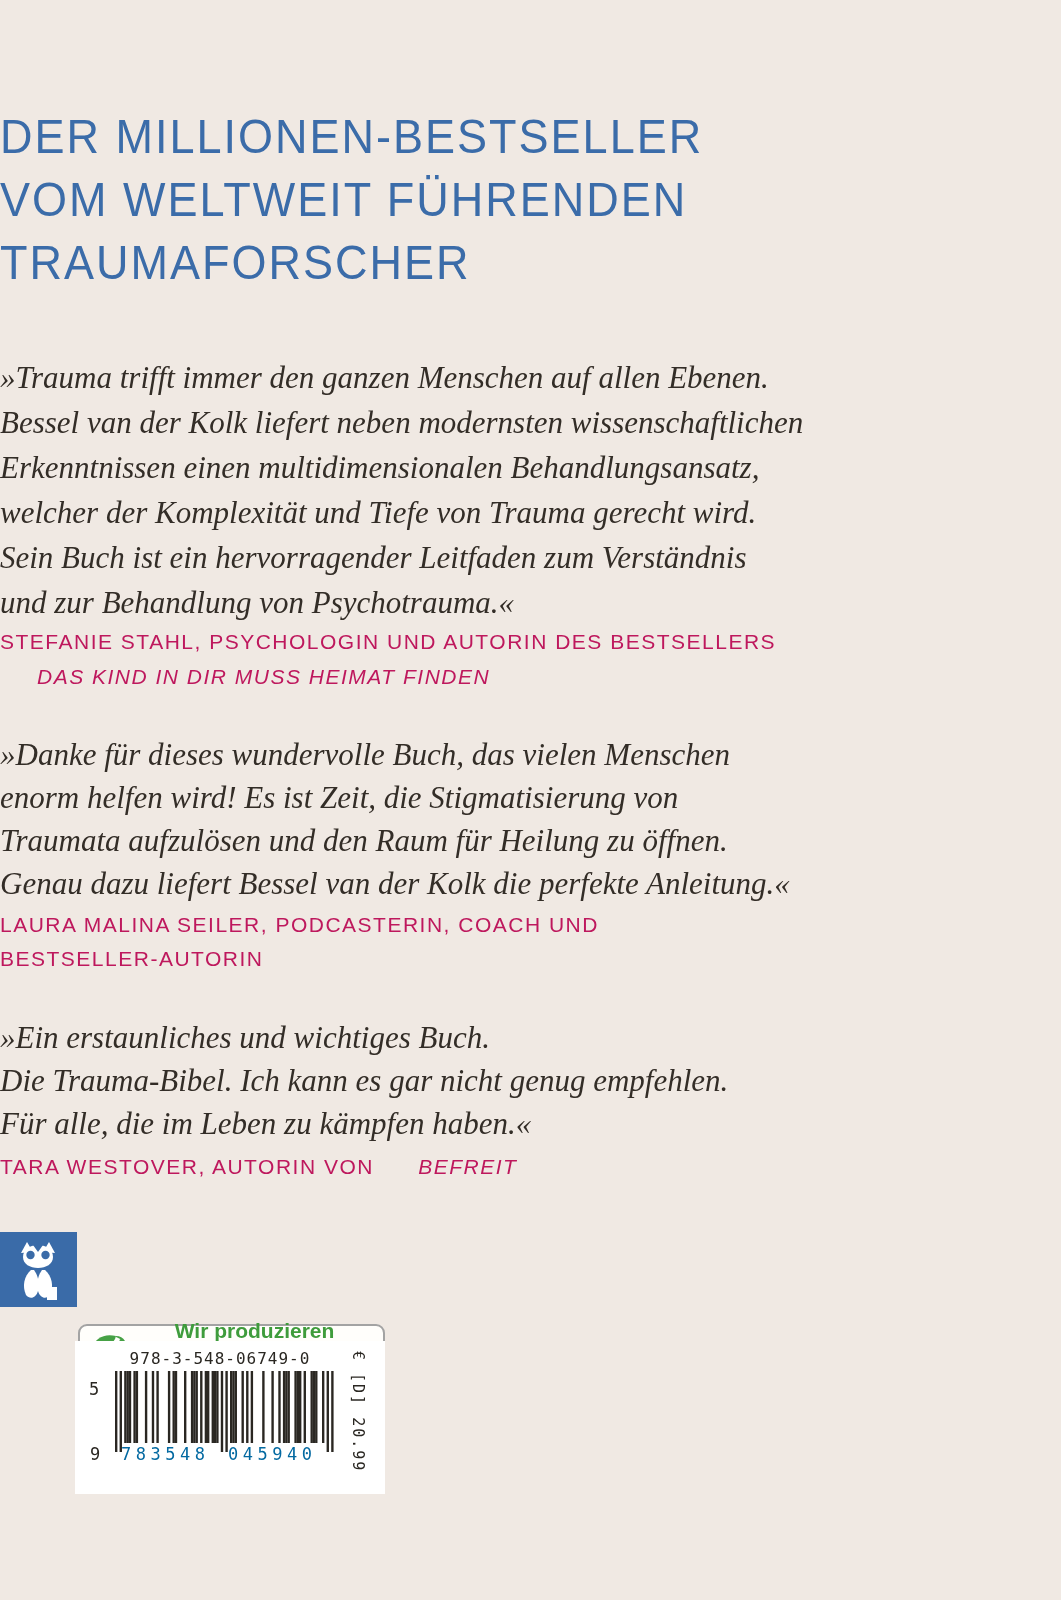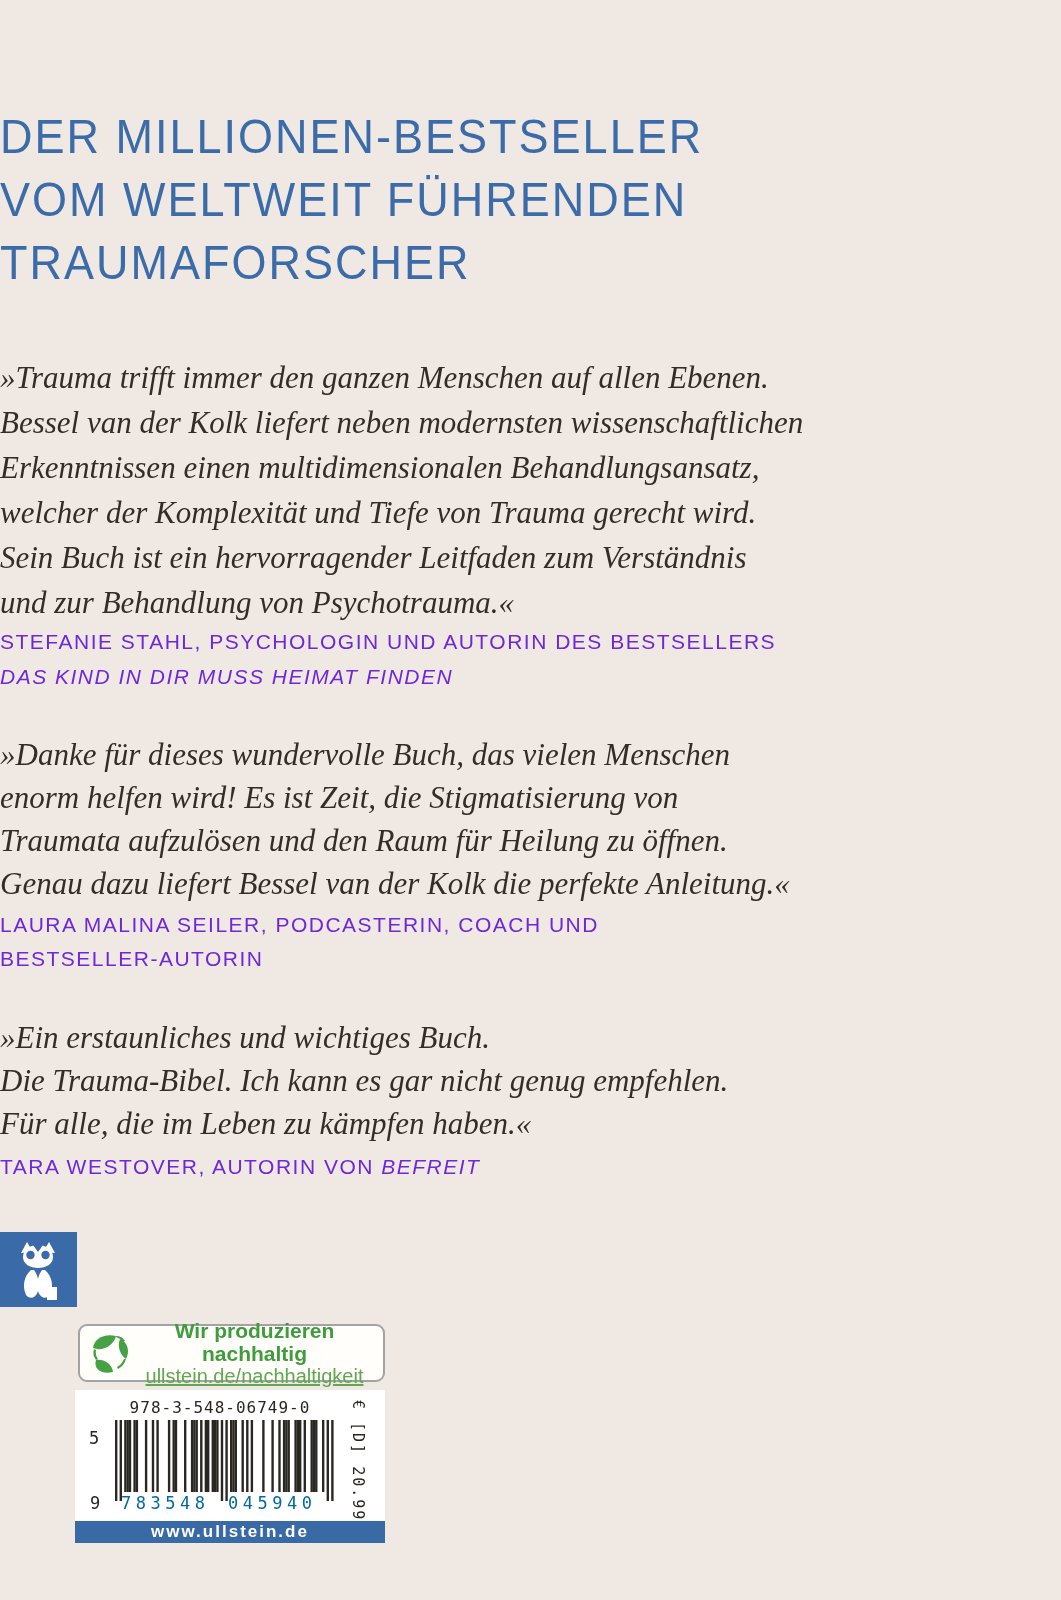--- a/index.html
+++ b/index.html
@@ -27,43 +27,43 @@
   .headline div{transform:scaleY(1.06);}
 
   
   .quote{font-family:"Liberation Serif", serif;font-style:italic;
     color:var(--ink);font-size:31px;}
   .q1{top:355px;line-height:45px;}
   .q2{top:733px;line-height:43px;}
   .q3{top:1016px;line-height:43px;}
 
   
-  .attr{color:#6d28d9;font-size:21px;letter-spacing:1.5px;font-weight:400;}
+  .attr{color:#be185d;font-size:21px;letter-spacing:1.5px;font-weight:400;}
   .a1{top:624px;line-height:35px;}
   .a2{top:908px;line-height:34px;}
   .a3{top:1150px;line-height:34px;}
-  .attr .it{font-style:italic;}
+  .attr .it{font-style:italic;padding-left:37px;}
 
   
   .owl{position:absolute;left:0;top:1232px;width:77px;height:75px;}
 
   
   .badge{
     position:absolute;left:78px;top:1324px;width:307px;height:58px;
     background:#fffefb;border:2px solid #a3a3a3;border-radius:9px;
     display:flex;align-items:center;padding:4px 8px 4px 10px;
   }
   .badge .leaves{flex:0 0 44px;height:44px;}
   .badge .btxt{flex:1;text-align:center;line-height:1.1;}
   .badge .b1{color:#3f9c3c;font-weight:bold;font-size:21px;}
   .badge .b2{color:var(--green-light);font-size:20px;text-decoration:underline;}
 
   
   .label{
-    position:absolute;left:75px;top:1390px;width:310px;height:153px;
+    position:absolute;left:75px;top:1341px;width:310px;height:153px;
     background:#ffffff;
   }
   .label .isbn{
     position:absolute;left:25px;top:8px;width:240px;text-align:center;
     font-family:"DejaVu Sans Mono", monospace;font-size:16px;
     letter-spacing:1px;color:#2a2722;
   }
   .label .side5{
     position:absolute;left:14px;top:38px;
     font-family:"DejaVu Sans Mono", monospace;font-size:17px;color:#2a2722;
@@ -221,18 +221,15 @@
         <rect x="197.80" y="0" width="2.38" height="72" fill="#2a2722"></rect>
         <rect x="200.10" y="0" width="2.38" height="72" fill="#2a2722"></rect>
         <rect x="207.00" y="0" width="2.38" height="72" fill="#2a2722"></rect>
         <rect x="211.60" y="0" width="2.38" height="81" fill="#2a2722"></rect>
         <rect x="216.20" y="0" width="2.38" height="81" fill="#2a2722"></rect>
       </svg>
     <div class="digit9">9</div>
     <div class="dgroup g1">783548</div>
     <div class="dgroup g2">045940</div>
     <div class="price">€ [D] 20.99</div>
-    <div class="webbar">
-      <span>www.ullstein.de</span>
-    </div>
   </div>
 
 </div>
 
 </body></html>

